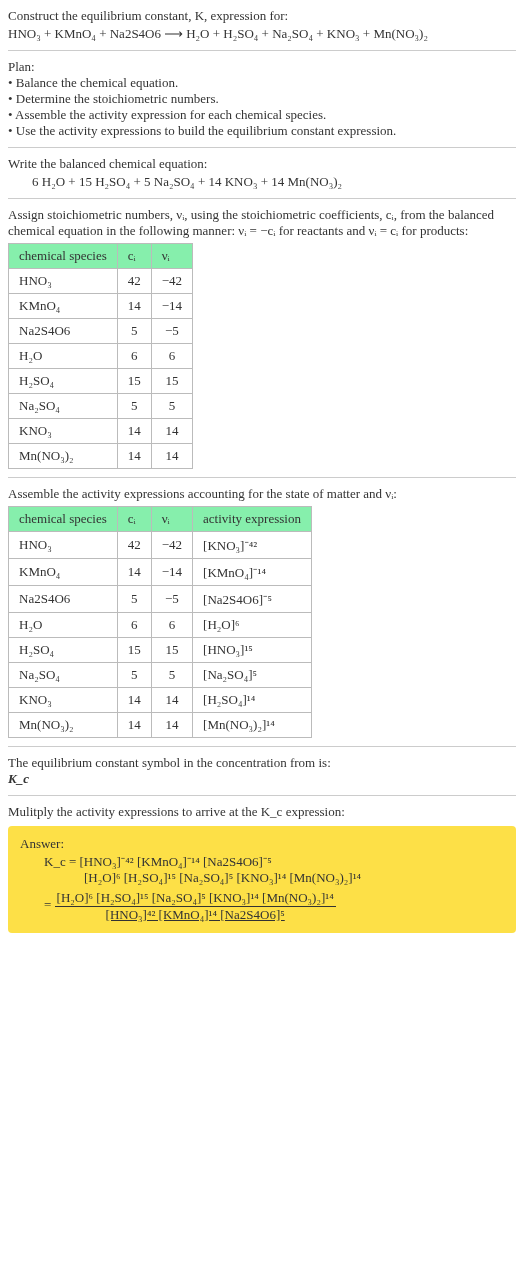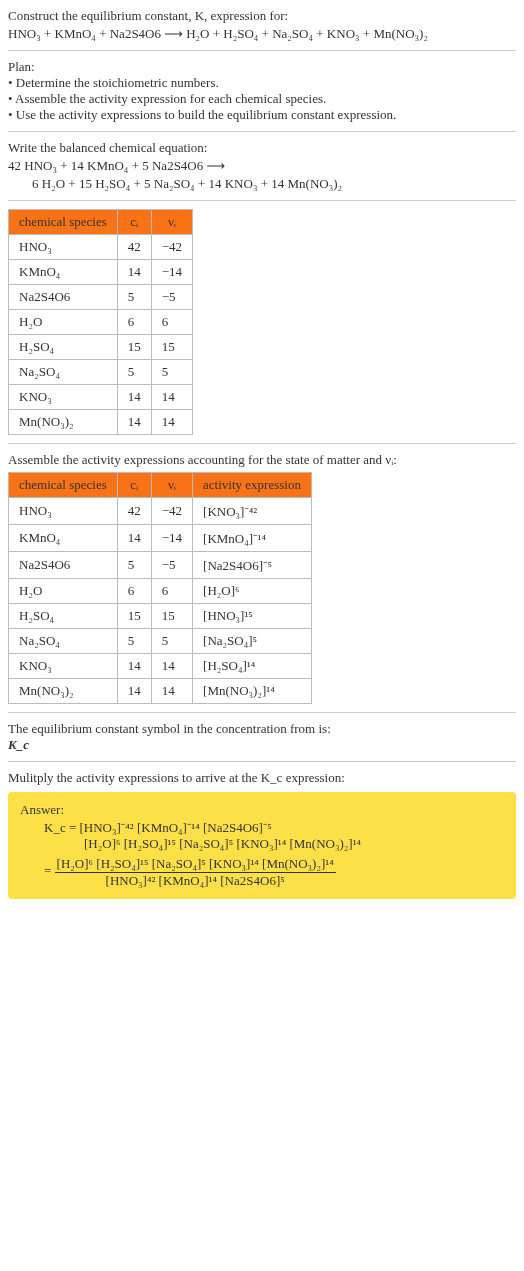--- a/index.html
+++ b/index.html
@@ -27,26 +27,25 @@
   border-collapse: collapse;
   margin: 4px 0;
 }
 th, td {
   border: 1px solid #bbb;
   padding: 4px 10px;
   text-align: left;
   font-size: 13px;
 }
 th {
-  background: #f97316;
+  background: #86efac;
   font-weight: normal;
+}
+td.num {
   text-align: center;
-}
-td.num {
-  text-align: left;
 }
 .answer-box {
   background: #fde047;
   border-radius: 4px;
   padding: 10px 12px;
   margin-top: 6px;
 }
 .indent {
   margin-left: 24px;
 }
@@ -56,54 +55,56 @@
   text-align: center;
 }
 .frac .num-line {
   border-bottom: 1px solid #333;
   display: block;
   padding: 0 2px;
 }
 .frac .den {
   display: block;
   padding: 0 2px;
+  text-decoration: underline;
 }
 .italic {
   font-style: italic;
   font-weight: bold;
 }
 </style>
 </head>
 <body>
 
 <div class="section">
   <div>Construct the equilibrium constant, K, expression for:</div>
   <div class="eq">HNO₃ + KMnO₄ + Na2S4O6 ⟶ H₂O + H₂SO₄ + Na₂SO₄ + KNO₃ + Mn(NO₃)₂</div>
 </div>
 
 <hr>
 
 <div class="section">
   <div>Plan:</div>
+  <div>• Balance the chemical equation.</div>
   <div>• Determine the stoichiometric numbers.</div>
   <div>• Assemble the activity expression for each chemical species.</div>
   <div>• Use the activity expressions to build the equilibrium constant expression.</div>
 </div>
 
 <hr>
 
 <div class="section">
   <div>Write the balanced chemical equation:</div>
-  <div class="eq">42 HNO₃ + 14 KMnO₄ + 5 Na2S4O6 ⟶</div>
   <div class="eq indent">6 H₂O + 15 H₂SO₄ + 5 Na₂SO₄ + 14 KNO₃ + 14 Mn(NO₃)₂</div>
 </div>
 
 <hr>
 
 <div class="section">
+  <div>Assign stoichiometric numbers, νᵢ, using the stoichiometric coefficients, cᵢ, from the balanced chemical equation in the following manner: νᵢ = −cᵢ for reactants and νᵢ = cᵢ for products:</div>
   <table>
     <tbody>
         <tr>
       <th>chemical species</th>
       <th>cᵢ</th>
       <th>νᵢ</th>
     </tr>
     <tr>
           <td>HNO₃</td>
           <td class="num">42</td>

